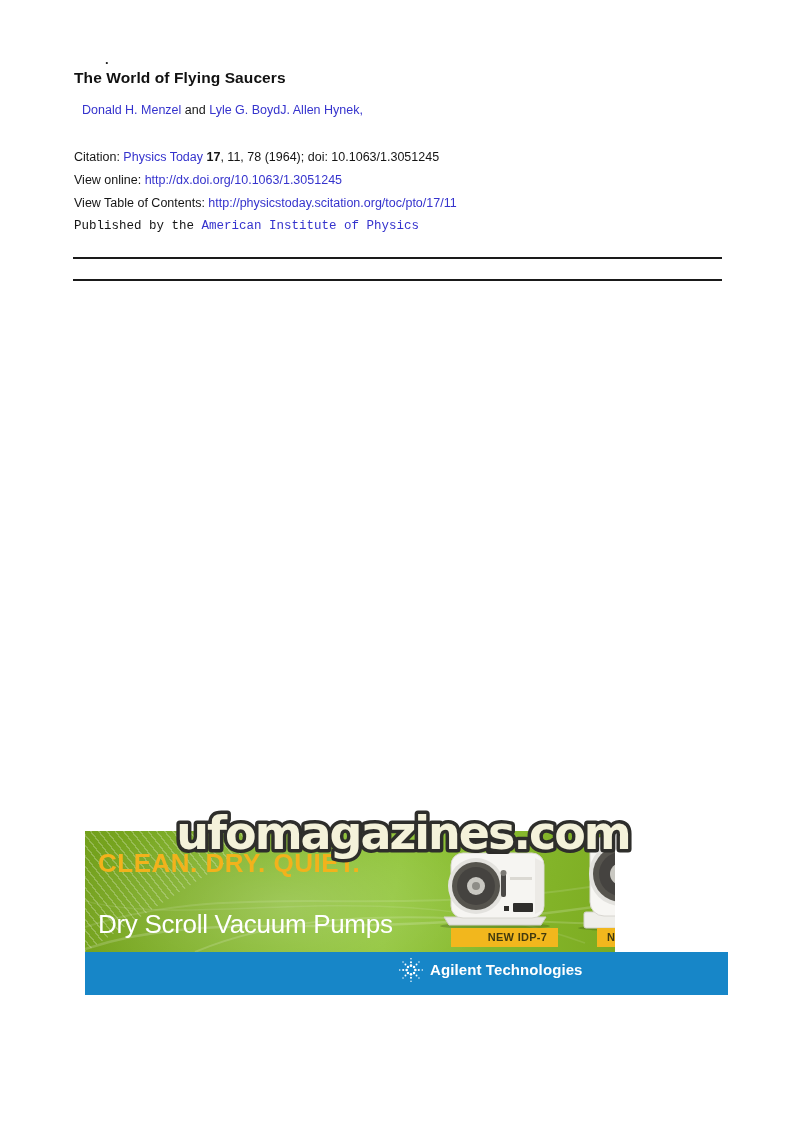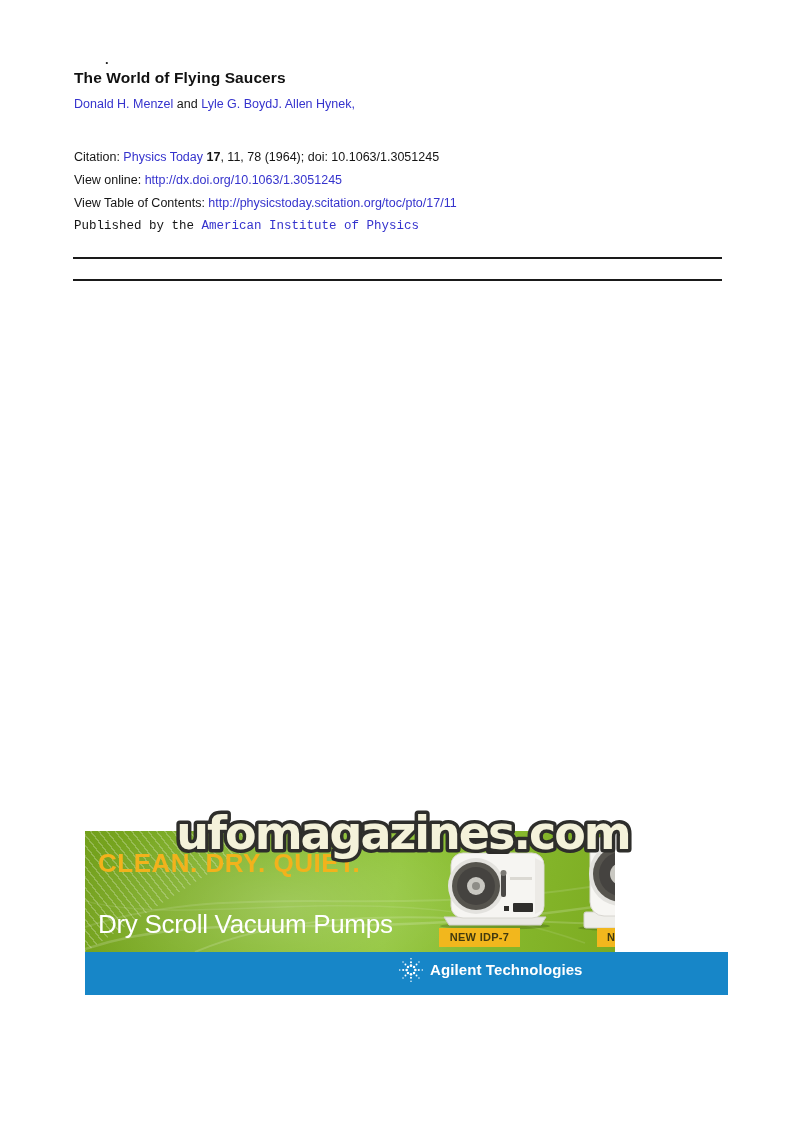--- a/index.html
+++ b/index.html
@@ -30,21 +30,21 @@
   .ad-headline{position:absolute;left:13px;top:17px;font-size:26px;font-weight:bold;color:#f2b21c;letter-spacing:.5px;}
   .ad-product{position:absolute;left:12px;top:44px;font-size:30px;font-weight:bold;color:#ffffff;letter-spacing:-.3px;}
   .ad-subline{position:absolute;left:13px;top:78px;font-size:26px;font-weight:400;color:#ffffff;letter-spacing:-.3px;}
   .pump{position:absolute;}
   .pump-idp7{left:349px;top:15px;}
   .pump-idp10{left:486px;top:1px;}
   .pump-label{
     position:absolute;top:97px;height:19px;line-height:19px;text-align:center;
     background:#f2b71d;color:#423a0f;font-size:11px;font-weight:bold;letter-spacing:.3px;
   }
-  .label-idp7{left:354px;width:81px;}
+  .label-idp7{left:366px;width:81px;padding-left:26px;}
   .label-idp10{left:512px;width:86px;}
   .ad-bluebar{position:relative;width:643px;height:43px;background:#1786c8;}
   .agilent-logo{position:absolute;left:313px;top:5px;}
   .agilent-brand{position:absolute;left:345px;top:0;height:36px;line-height:36px;color:#ffffff;font-size:15px;font-weight:bold;letter-spacing:.1px;}
 
   
   .watermark{position:absolute;left:138px;top:797px;z-index:6;pointer-events:none;}
   .watermark text{
     font-family:"DejaVu Sans","Liberation Sans",sans-serif;font-size:46px;font-weight:bold;letter-spacing:-2px;
     fill:#f4f2da;stroke:#2e2e2b;stroke-width:7px;stroke-linejoin:round;paint-order:stroke fill;
@@ -52,21 +52,21 @@
 </style>
 </head>
 <body>
 
 <div>
 
   <div class="marker-dot">.</div>
 
   <div class="doc-title">The World of Flying Saucers</div>
 
-  <div class="line" style="top:97px;"><a class="link">Donald H. Menzel</a><span> and </span><a class="link">Lyle G. BoydJ. Allen Hynek,</a></div>
+  <div class="line" style="top:103px;margin-left:8px;"><a class="link">Donald H. Menzel</a><span> and </span><a class="link">Lyle G. BoydJ. Allen Hynek,</a></div>
 
   <div class="line" style="top:150px;"><span>Citation: </span><a class="link">Physics Today</a><b> 17</b><span>, 11, 78 (1964); doi: 10.1063/1.3051245</span></div>
 
   <div class="line" style="top:173px;"><span>View online: </span><a class="link">http://dx.doi.org/10.1063/1.3051245</a></div>
 
   <div class="line" style="top:196px;"><span>View Table of Contents: </span><a class="link">http://physicstoday.scitation.org/toc/pto/17/11</a></div>
 
   <div class="line" style="top:219px;font-family:Liberation Mono, monospace;"><span>Published by the </span><a class="link">American Institute of Physics</a></div>
 
   <div class="rule" style="top:257px;"></div>

